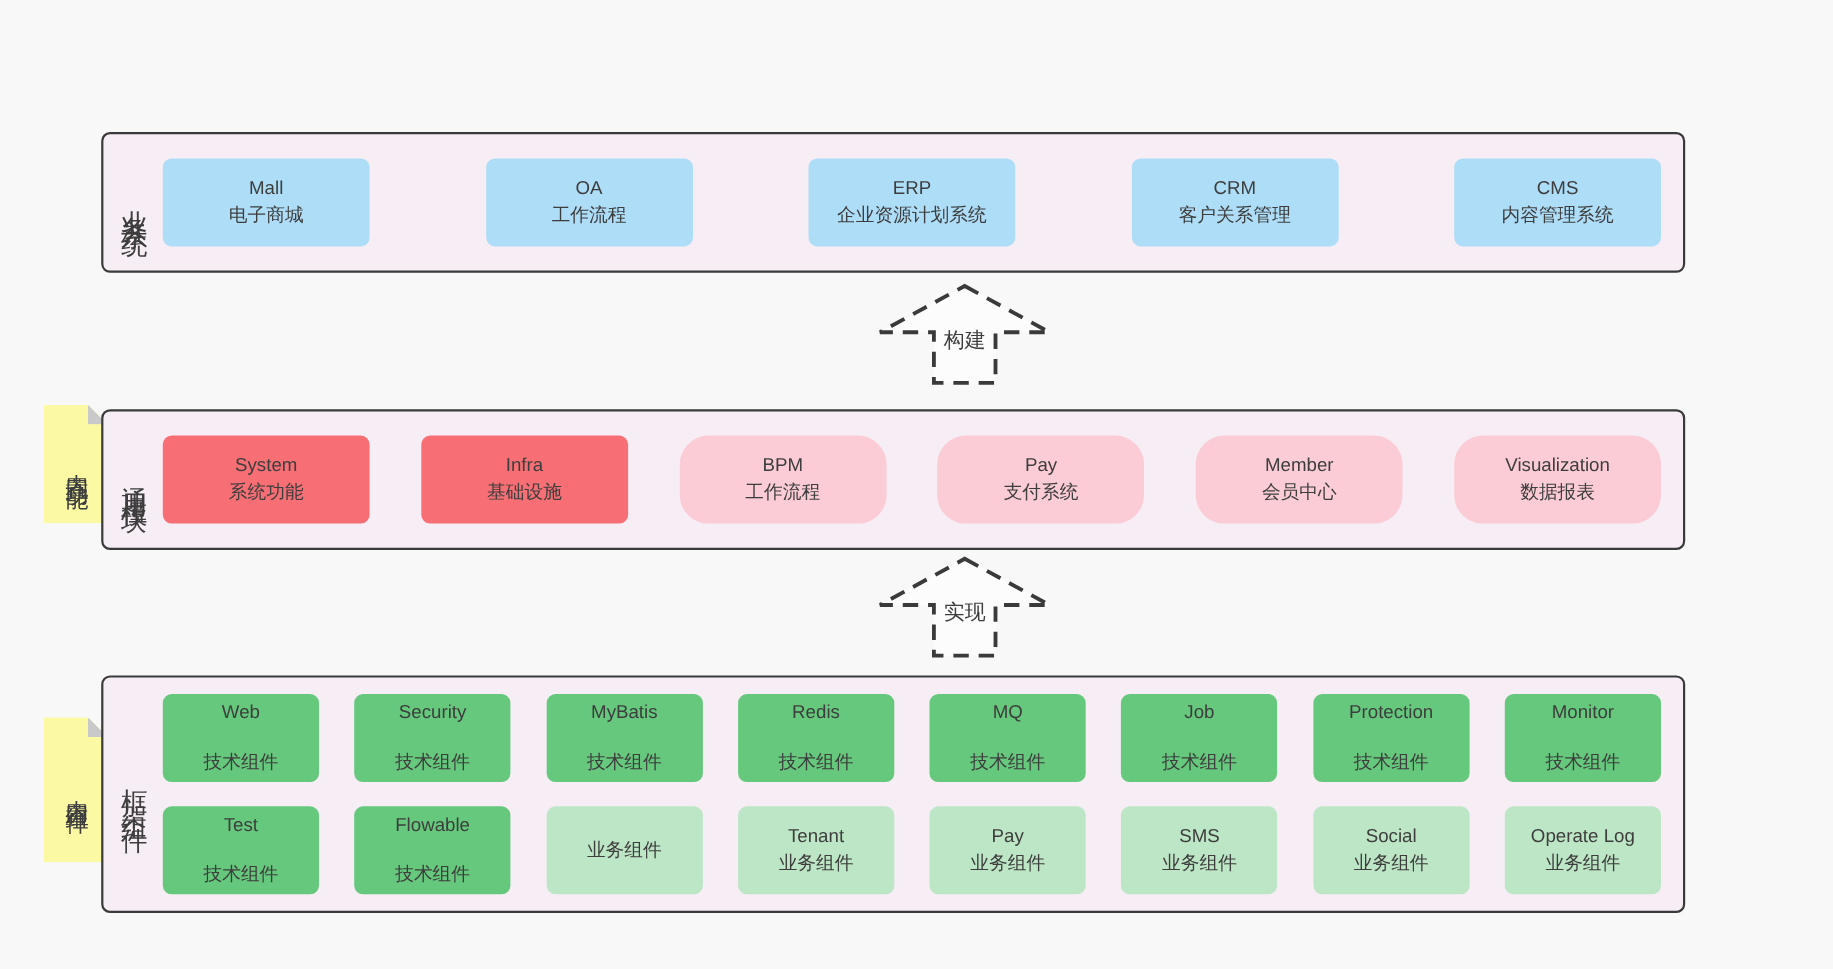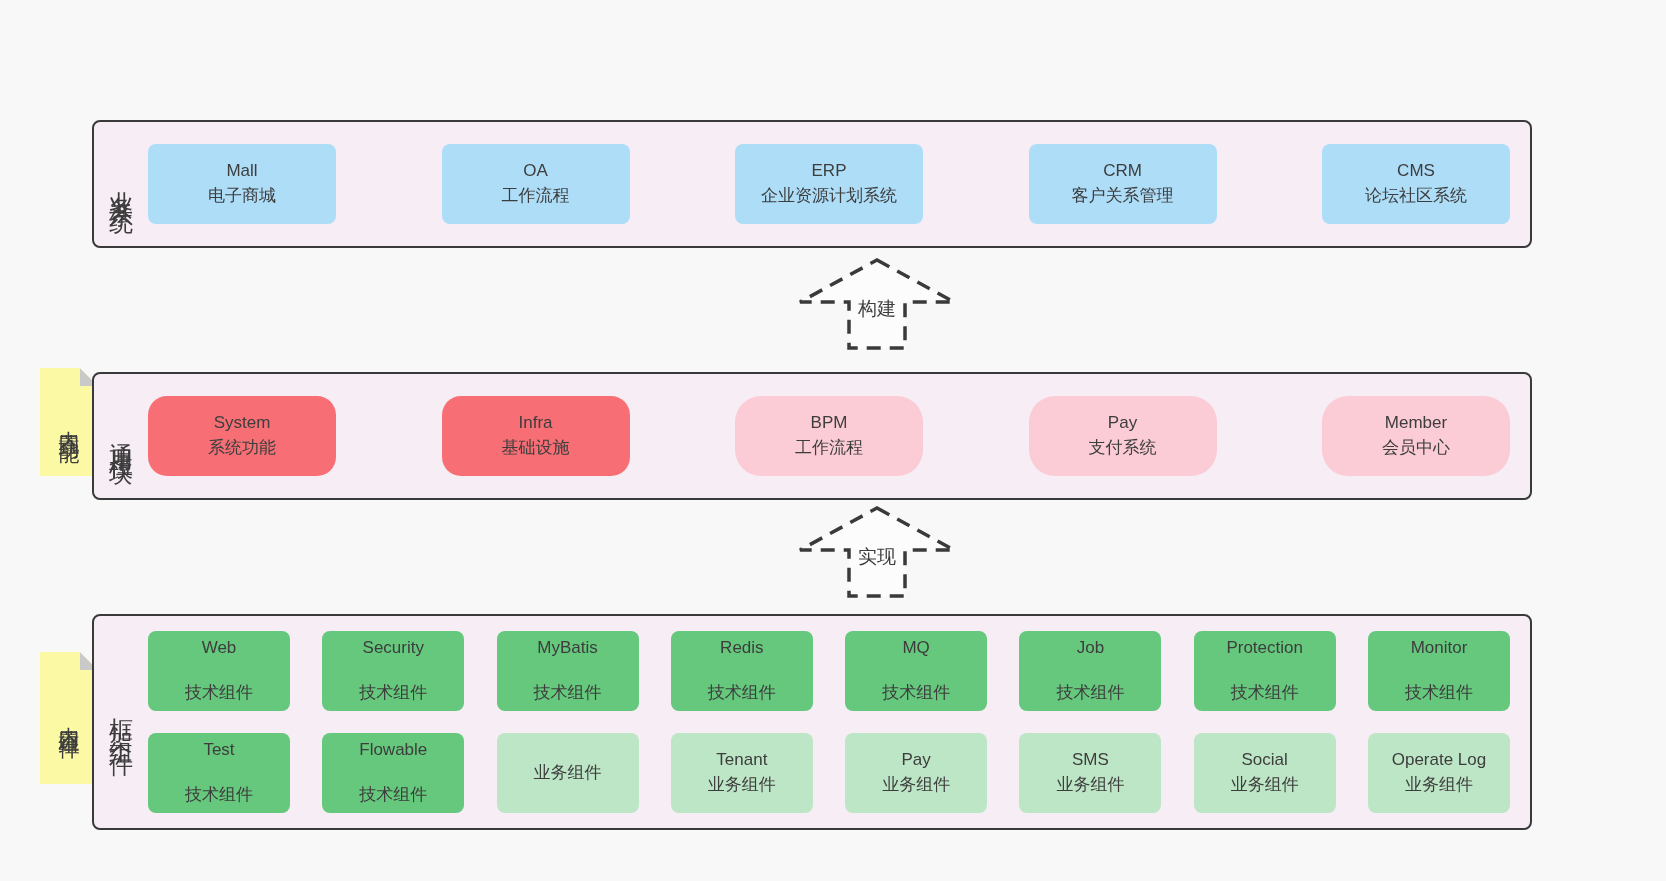--- a/index.html
+++ b/index.html
@@ -34,21 +34,21 @@
   
   .box{
     box-sizing:border-box;border-radius:8px;
     display:flex;flex-direction:column;align-items:center;justify-content:center;
     text-align:center;font-size:17px;line-height:1.45;color:var(--text);
     padding:0 10px;
   }
   .layer-1 .box,.layer-2 .box{width:188px;height:80px;}
   .layer-3 .box{width:142px;height:80px;}
   .v-blue{background:var(--blue);}
-  .v-red{background:var(--red);border-radius:19px;}
+  .v-red{background:var(--red);}
   .v-pink{background:var(--pink);border-radius:26px;}
   .v-green{background:var(--green);gap:20px;}
   .v-lightgreen{background:var(--lightGreen);}
 
   
   .arrow{position:absolute;left:792px;width:170px;height:96px;z-index:1;}
   .arrow-1{top:256px;}
   .arrow-2{top:504px;}
   .arrow svg{display:block;width:170px;height:96px;}
   .arrow path{
@@ -100,21 +100,21 @@
           <div class="box v-blue">
             <div>ERP</div>
             <div>企业资源计划系统</div>
           </div>
           <div class="box v-blue">
             <div>CRM</div>
             <div>客户关系管理</div>
           </div>
           <div class="box v-blue">
             <div>CMS</div>
-            <div>论坛社区系统</div>
+            <div>内容管理系统</div>
           </div>
         </div>
       </div>
   </section>
 
   <div class="arrow arrow-1">
     <svg viewBox="0 0 170 96">
       <path d="M85 4 L162 46 L113 46 L113 92 L57 92 L57 46 L8 46 Z"></path>
     </svg>
     <div class="arrow-label">构建</div>
@@ -144,20 +144,24 @@
             <div>工作流程</div>
           </div>
           <div class="box v-pink">
             <div>Pay</div>
             <div>支付系统</div>
           </div>
           <div class="box v-pink">
             <div>Member</div>
             <div>会员中心</div>
           </div>
+          <div class="box v-pink">
+            <div>Visualization</div>
+            <div>数据报表</div>
+          </div>
         </div>
       </div>
   </section>
 
   <div class="arrow arrow-2">
     <svg viewBox="0 0 170 96">
       <path d="M85 4 L162 46 L113 46 L113 92 L57 92 L57 46 L8 46 Z"></path>
     </svg>
     <div class="arrow-label">实现</div>
   </div>

